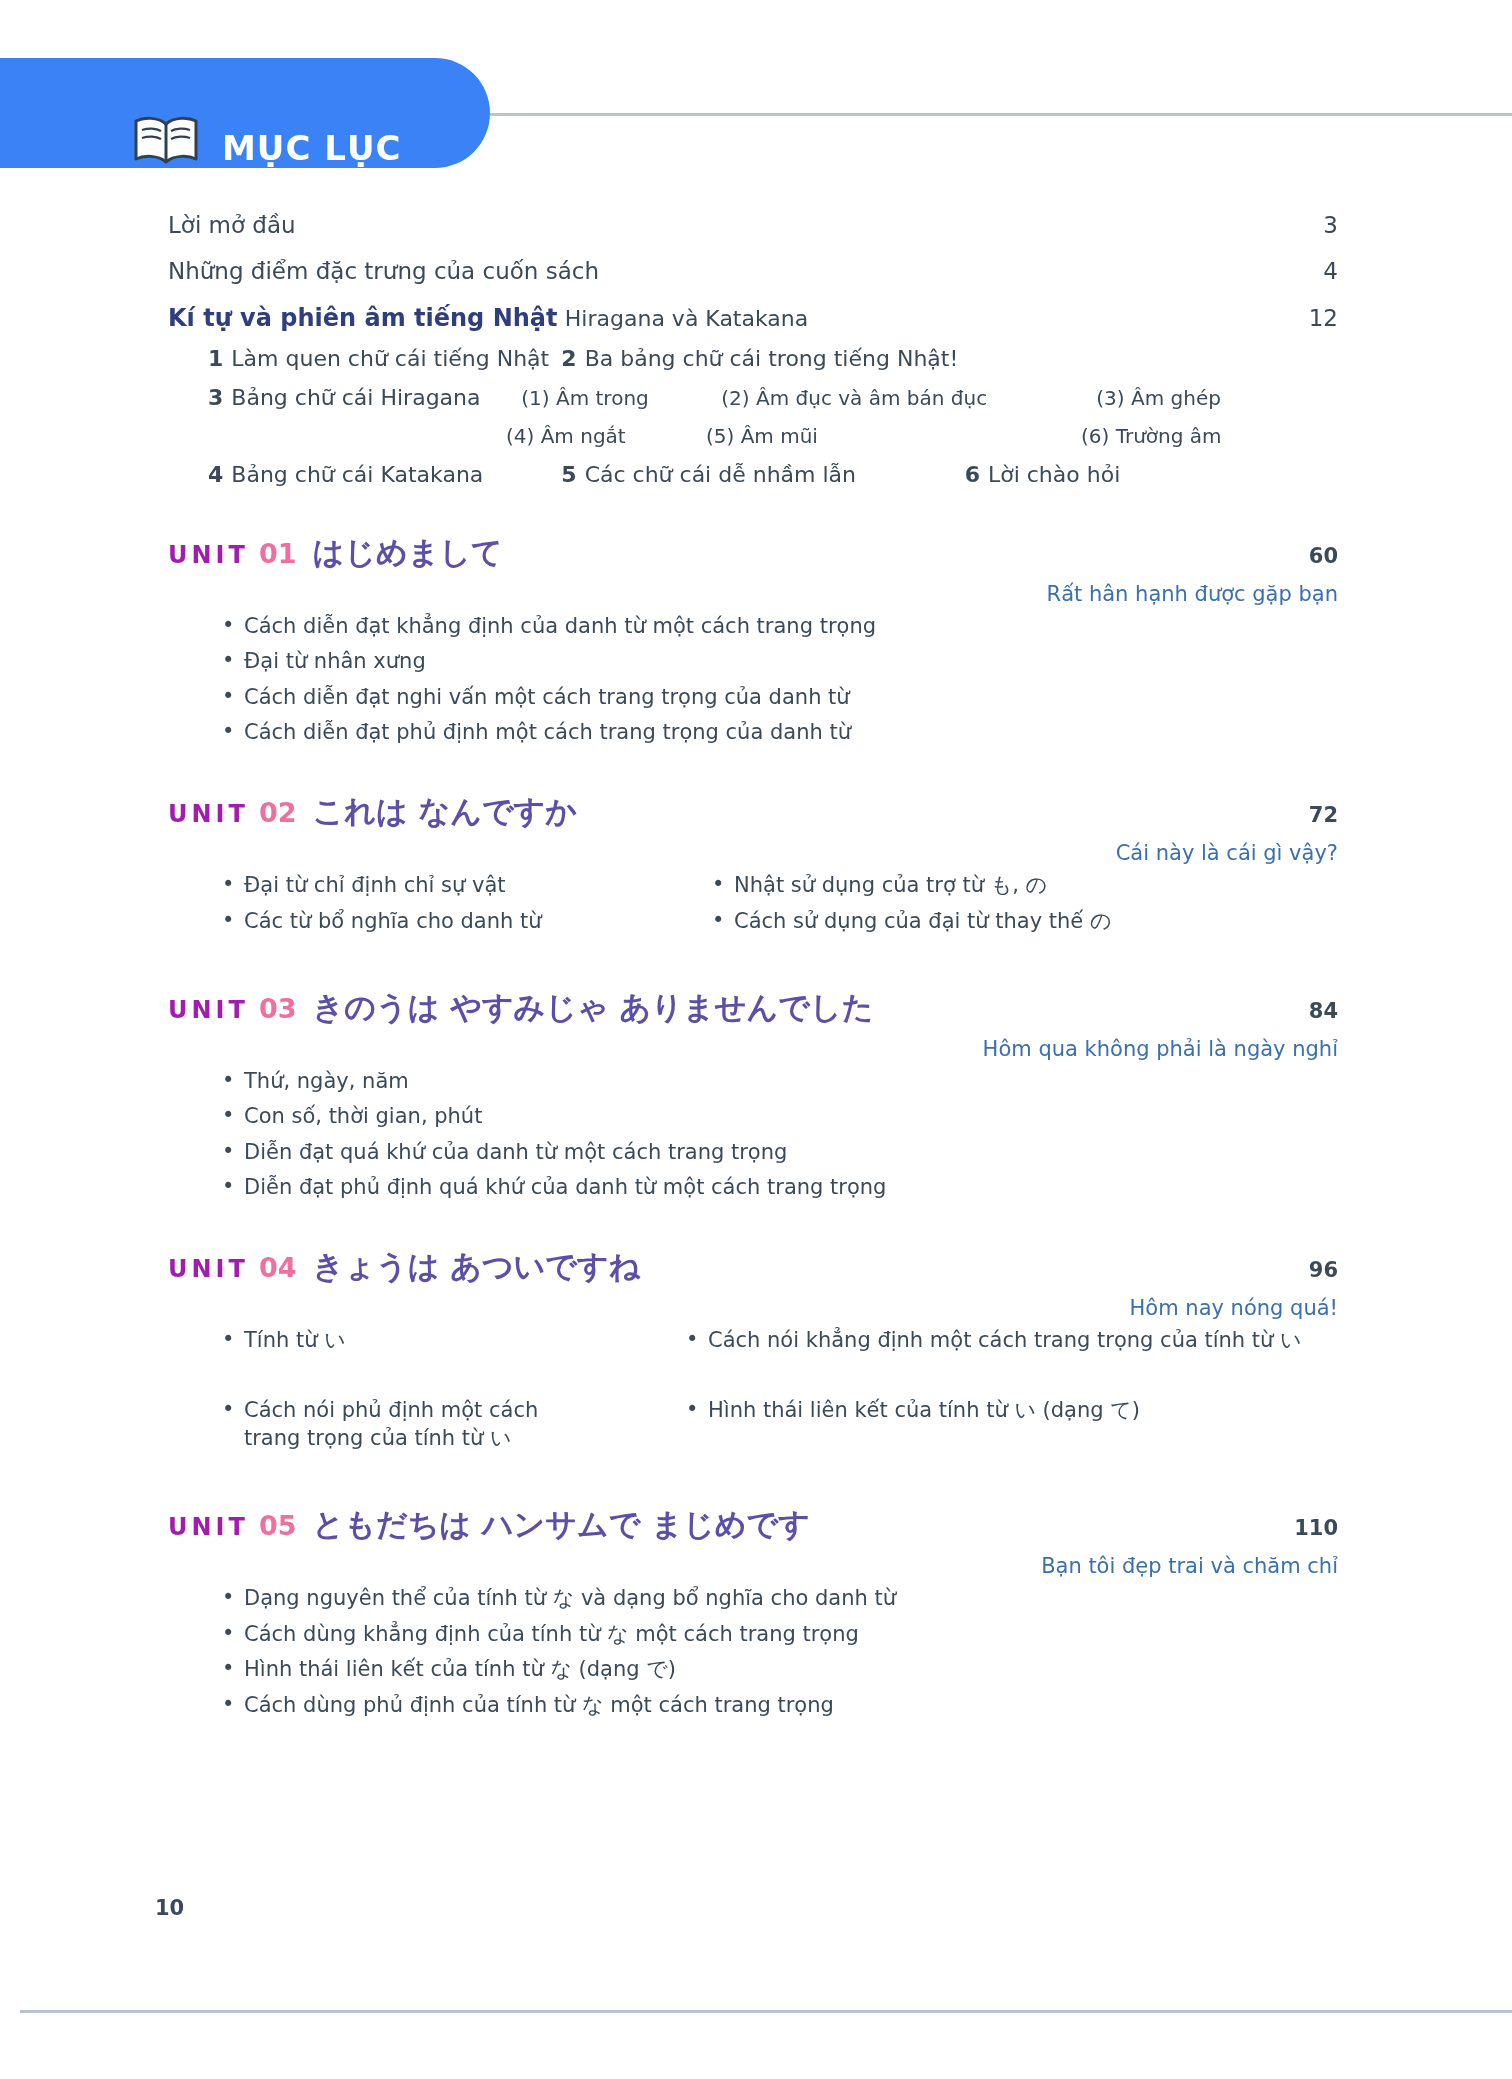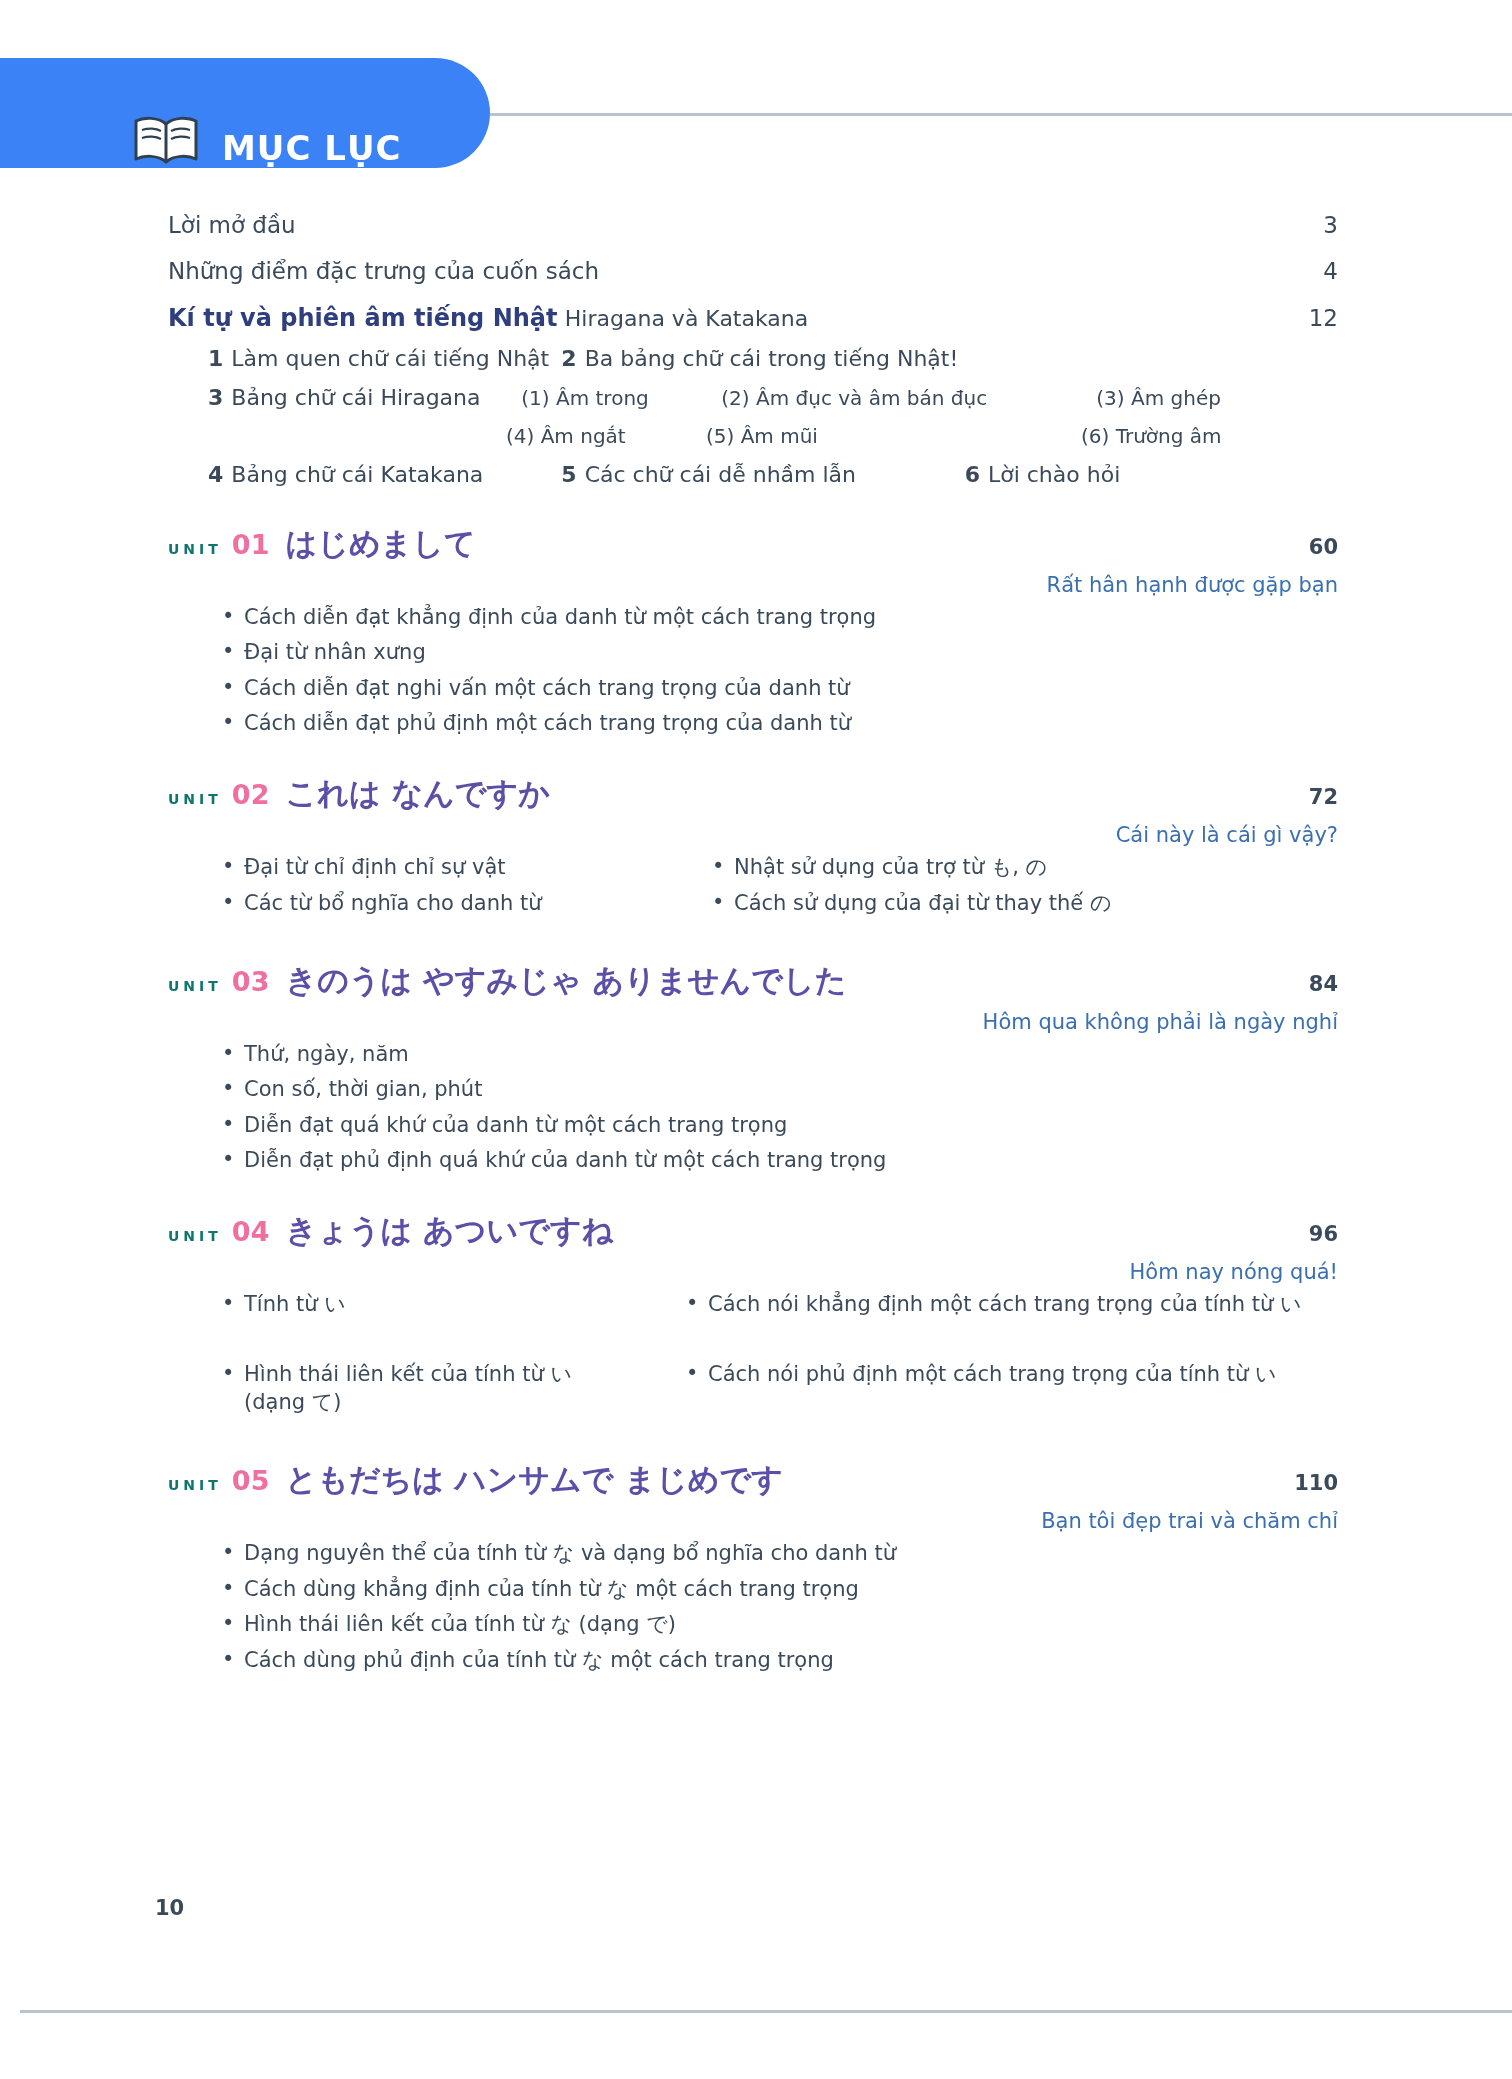--- a/index.html
+++ b/index.html
@@ -128,23 +128,23 @@
   .sub-cell { }
   .sub-small { font-size: 20px; }
 
   
   .unit { margin-top: 34px; }
   .unit-head {
     display: flex;
     align-items: baseline;
   }
   .unit-word {
-    font-size: 14px;
+    font-size: 24px;
     letter-spacing: 4px;
-    color: #0f766e;
+    color: #a21caf;
     font-weight: 600;
     margin-right: 10px;
     margin-top: 20px;
   }
   .unit-num {
     font-size: 27px;
     color: #ef6fa0;
     font-weight: 700;
     margin-right: 16px;
   }
@@ -319,22 +319,22 @@
     <div class="unit-head">
       <span class="unit-word">UNIT</span>
       <span class="unit-num">04</span>
       <span class="unit-jp">きょうは  あついですね</span>
       <span class="unit-page">96</span>
     </div>
     <div class="unit-vn">Hôm nay nóng quá!</div>
     <ul class="bullets two-col wide" style="font-size:20px;gap:34px;">
       <li>Tính từ い</li>
       <li>Cách nói khẳng định một cách trang trọng của tính từ い</li>
+      <li>Cách nói phủ định một cách trang trọng của tính từ い</li>
       <li>Hình thái liên kết của tính từ い (dạng て)</li>
-      <li>Cách nói phủ định một cách trang trọng của tính từ い</li>
     </ul>
   </div>
 
   <div class="unit">
     <div class="unit-head">
       <span class="unit-word">UNIT</span>
       <span class="unit-num">05</span>
       <span class="unit-jp">ともだちは  ハンサムで  まじめです</span>
       <span class="unit-page">110</span>
     </div>

